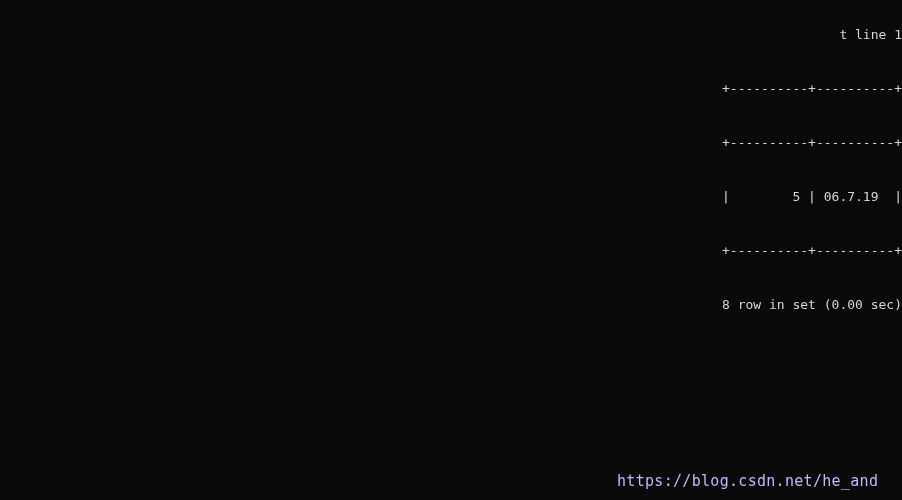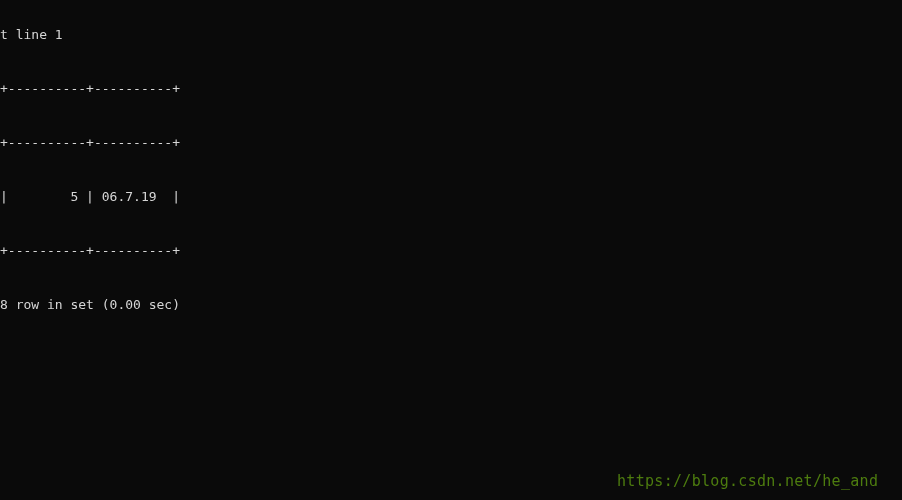--- a/index.html
+++ b/index.html
@@ -25,32 +25,33 @@
     position: absolute;
     left: 0px;
     top: -10px;
     width: 902px;
     white-space: pre;
   }
   .line {
     height: 18px;
     white-space: pre;
     color: #d6d6d6;
+    text-align: right;
   }
   .line.blank {
     color: transparent;
   }
   #watermark {
     position: absolute;
     left: 617px;
     top: 471px;
     font-family: "DejaVu Sans Mono", "Liberation Mono", monospace;
     font-size: 15px;
     line-height: 20px;
-    color: #4d7c0f;
+    color: #c4b5fd;
     white-space: pre;
     letter-spacing: 0.3px;
   }
 </style>
 </head>
 <body>
 
 <div id="terminal">
   <div id="console">
     <div class="line">t line 1</div>

